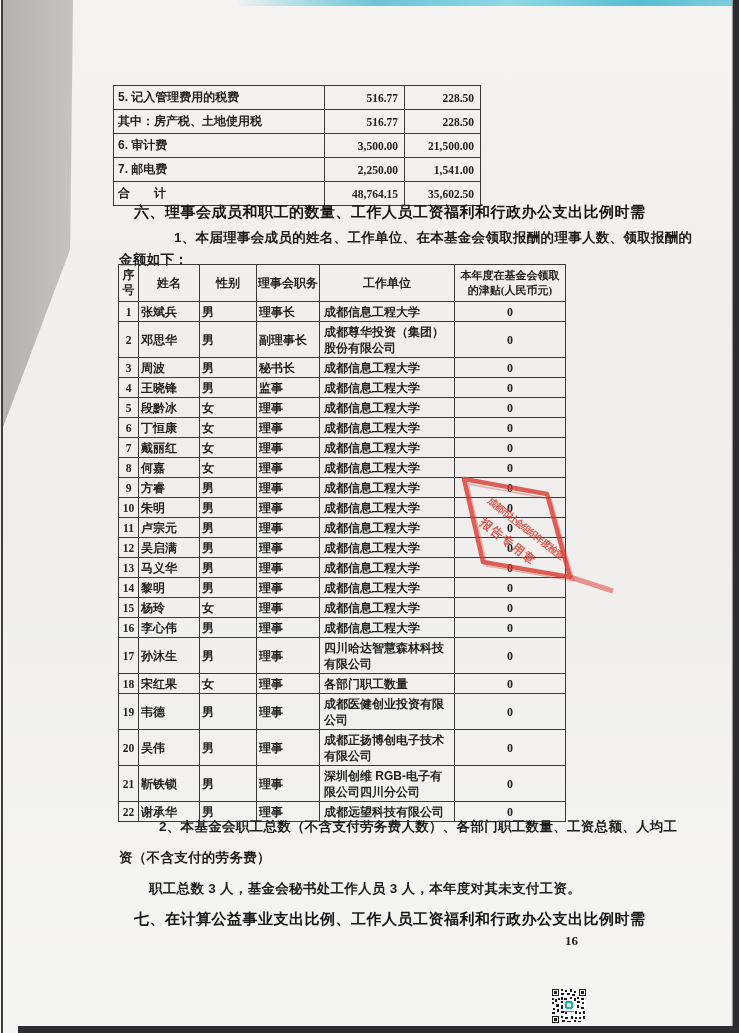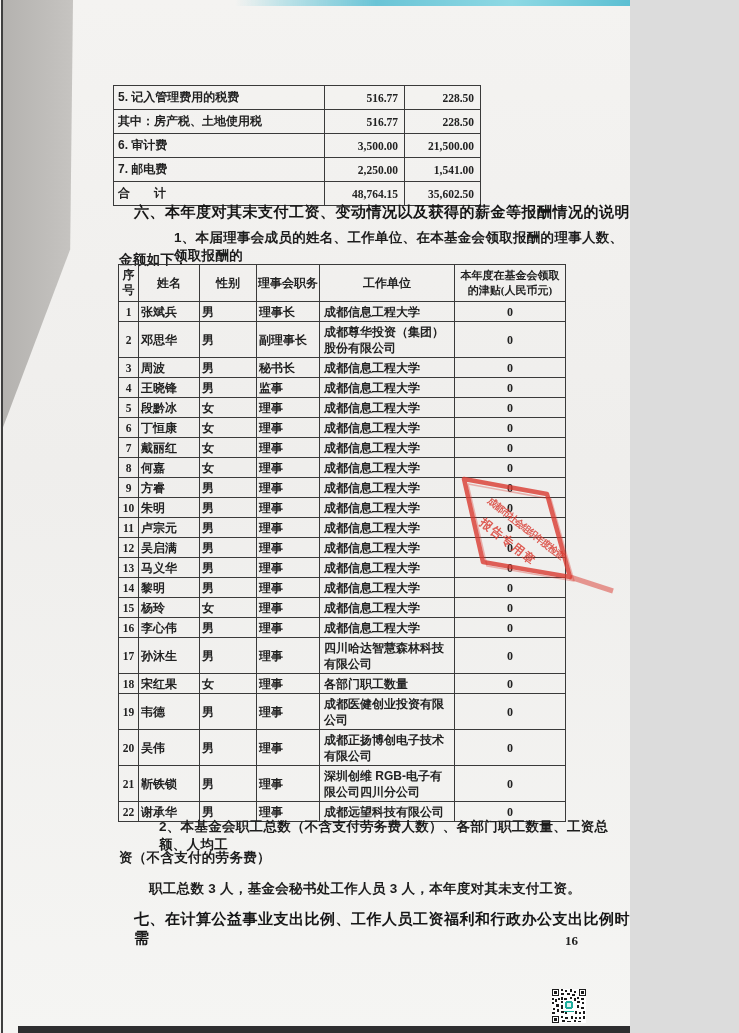--- a/index.html
+++ b/index.html
@@ -1,16 +1,16 @@
 <!DOCTYPE html>
 <html><head>
 <meta charset="utf-8">
 <style>
   html,body{margin:0;padding:0;background:#dcdcdc;}
-  .scan{position:relative;width:630px;height:1033px;overflow:hidden;
+  .scan{position:relative;width:739px;height:1033px;overflow:hidden;
         background:linear-gradient(180deg,#f4f3f1 0%,#efeeec 45%,#f5f5f3 100%);
         font-family:"Liberation Sans",sans-serif;color:#1f1f1f;}
   
   .teal-strip{position:absolute;left:235px;top:0;width:504px;height:6px;
         background:linear-gradient(90deg,rgba(120,205,220,0) 0%,rgba(120,205,220,.45) 10%,#6ac4d6 28%,#8ed9e4 55%,#58bdd1 80%,#7ccfdd 100%);
         filter:blur(.6px);}
   .gray-wedge{position:absolute;left:2px;top:0;width:71px;height:430px;
         background:linear-gradient(90deg,#b4b2af,#c6c4c1);
         clip-path:polygon(0 0,100% 0,96% 58%,0 100%);}
   .edge-left-line{position:absolute;left:1px;top:0;width:2px;height:100%;background:#3f3f3f;}
@@ -82,21 +82,21 @@
           <td class="num">1,541.00</td>
         </tr>
       <tr>
           <td>合　　计</td>
           <td class="num">48,764.15</td>
           <td class="num">35,602.50</td>
         </tr>
     </tbody>
   </table>
 
-  <div class="h-sec h6">六、本年度对其未支付工资、变动情况以及获得的薪金等报酬情况的说明</div>
+  <div class="h-sec h6">六、理事会成员和职工的数量、工作人员工资福利和行政办公支出比例时需</div>
   <div class="p p1a">1、本届理事会成员的姓名、工作单位、在本基金会领取报酬的理事人数、领取报酬的</div>
   <div class="p p1b">金额如下：</div>
 
   <table class="t board">
     <colgroup>
         <col style="width:20px">
         <col style="width:61px">
         <col style="width:57px">
         <col style="width:63px">
         <col style="width:135px">

